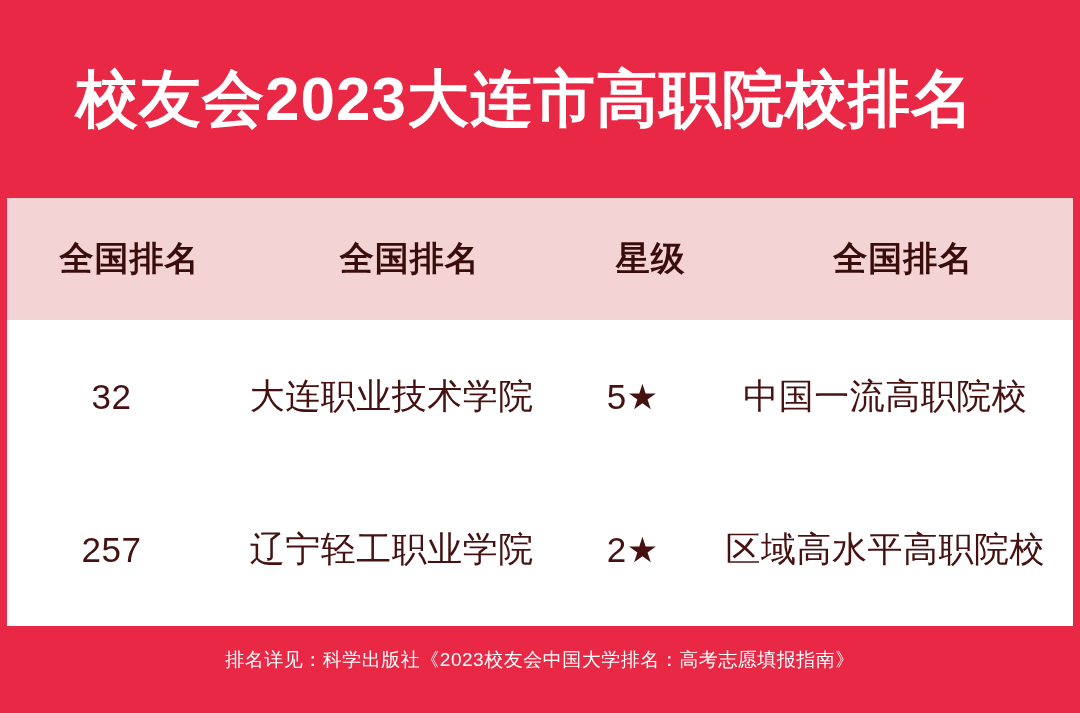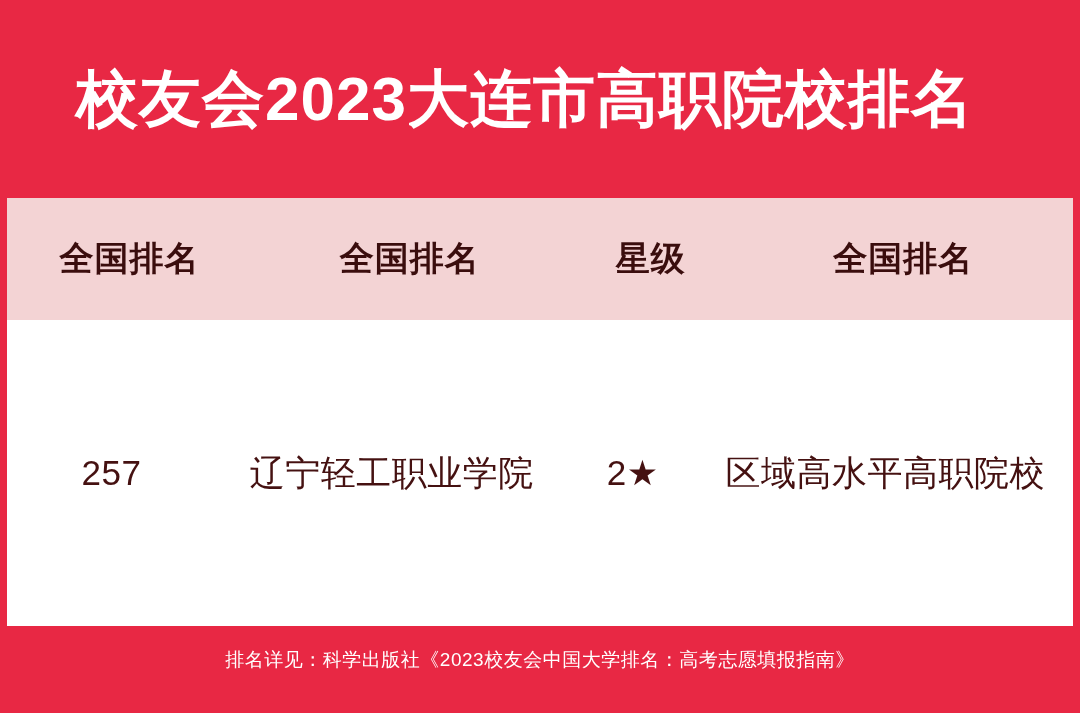--- a/index.html
+++ b/index.html
@@ -134,20 +134,26 @@
       <thead>
         <tr>
           <th>全国排名</th>
           <th>全国排名</th>
           <th>星级</th>
           <th>全国排名</th>
         </tr>
       </thead>
       <tbody>
         <tr class="row-odd">
+          <td class="cell-rank">32</td>
+          <td class="cell-name">大连职业技术学院</td>
+          <td class="cell-star">5★</td>
+          <td class="cell-level">中国一流高职院校</td>
+        </tr>
+        <tr class="row-odd">
           <td class="cell-rank">257</td>
           <td class="cell-name">辽宁轻工职业学院</td>
           <td class="cell-star">2★</td>
           <td class="cell-level">区域高水平高职院校</td>
         </tr>
       </tbody>
     </table>
   </div>
 
   <div class="footer-band">

